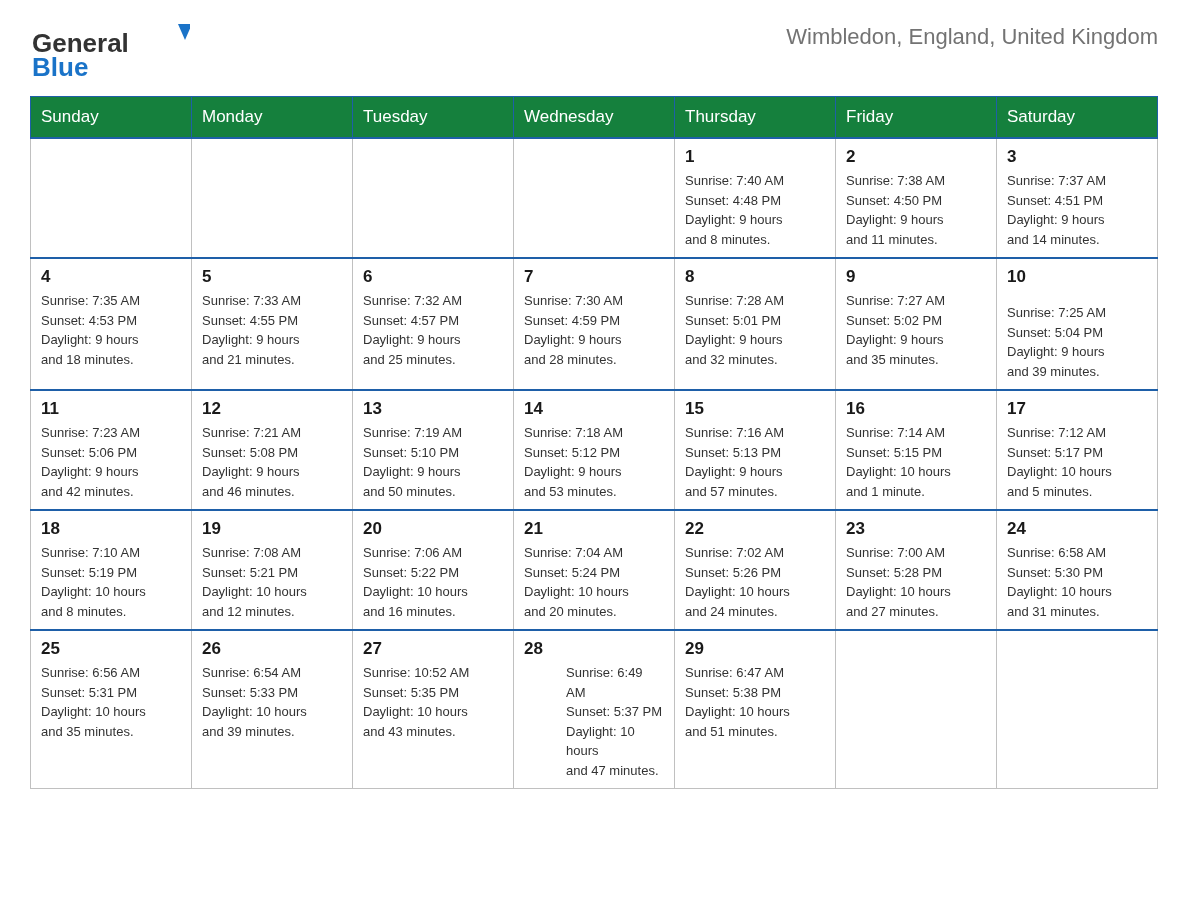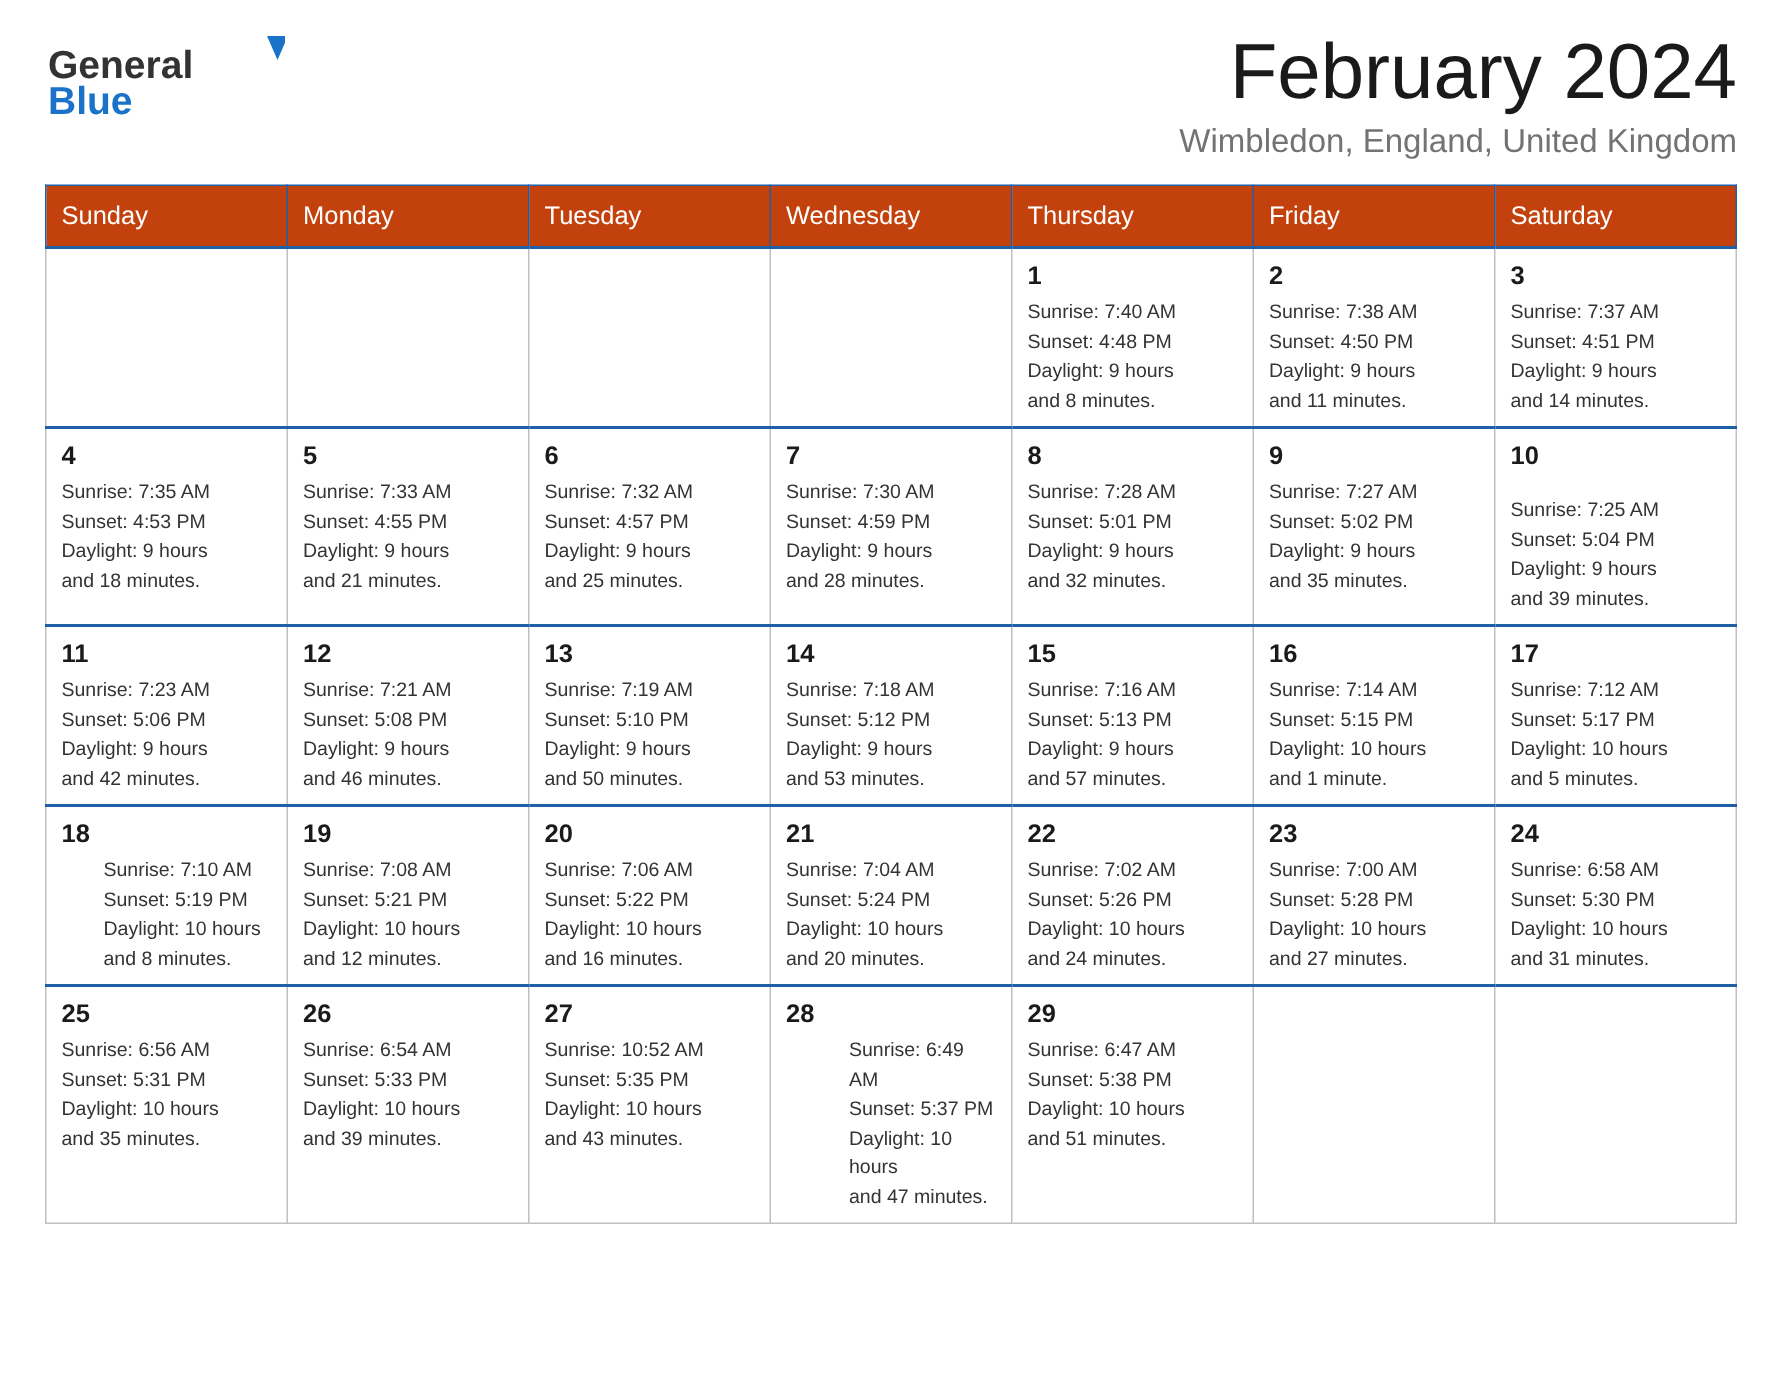--- a/index.html
+++ b/index.html
@@ -39,21 +39,21 @@
       font-size: 22px;
       color: #737373;
       margin-top: 4px;
     }
     .calendar-table {
       width: 100%;
       border-collapse: collapse;
       table-layout: fixed;
     }
     .calendar-table th {
-      background-color: #c2410c;
+      background-color: #15803d;
       color: #ffffff;
       font-size: 17px;
       font-weight: normal;
       padding: 10px 10px;
       text-align: left;
       border: 1px solid #1e5fa8;
     }
     .calendar-table td {
       border: 1px solid #c0c0c0;
       vertical-align: top;
@@ -87,21 +87,20 @@
 
 <div class="header-area">
   <div class="logo-area">
     <svg class="logo-svg" viewBox="0 0 160 60" xmlns="http://www.w3.org/2000/svg">
       <text x="2" y="32" font-family="Arial, sans-serif" font-size="26" font-weight="bold" fill="#333">General</text>
       <polygon points="148,4 162,4 155,20" fill="#1a73c8"></polygon>
       <text x="2" y="56" font-family="Arial, sans-serif" font-size="26" font-weight="bold" fill="#1a73c8">Blue</text>
     </svg>
   </div>
   <div class="title-area">
-    <div class="month-title">February 2024</div>
     <div class="location-title">Wimbledon, England, United Kingdom</div>
   </div>
 </div>
 
 <table class="calendar-table">
   <thead>
     <tr>
     <th>Sunday</th>
         <th>Monday</th>
         <th>Tuesday</th>
@@ -237,21 +236,21 @@
           <div class="day-number">17</div>
           <div class="day-info" style="white-space: pre-line;">Sunrise: 7:12 AM
 Sunset: 5:17 PM
 Daylight: 10 hours
 and 5 minutes.</div>
         </td>
       </tr>
       <tr>
         <td>
           <div class="day-number">18</div>
-          <div class="day-info" style="white-space: pre-line; margin-left: 28px;">Sunrise: 7:10 AM
+          <div class="day-info" style="white-space: pre-line;">Sunrise: 7:10 AM
 Sunset: 5:19 PM
 Daylight: 10 hours
 and 8 minutes.</div>
         </td>
         <td>
           <div class="day-number">19</div>
           <div class="day-info" style="white-space: pre-line;">Sunrise: 7:08 AM
 Sunset: 5:21 PM
 Daylight: 10 hours
 and 12 minutes.</div>

